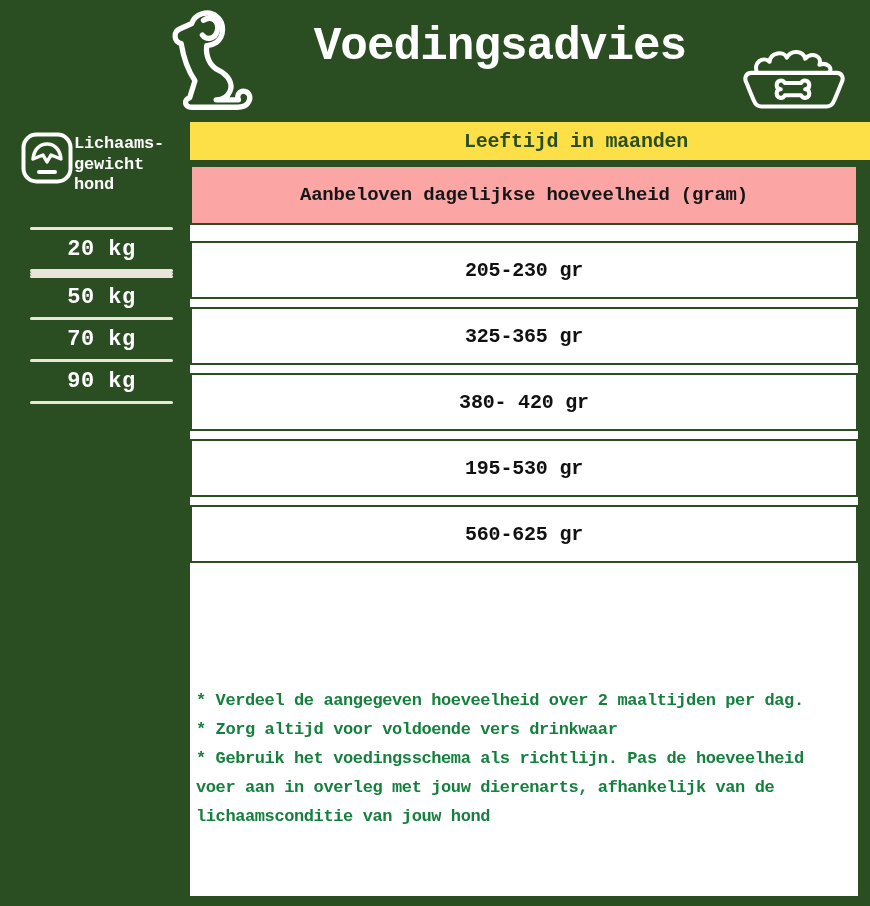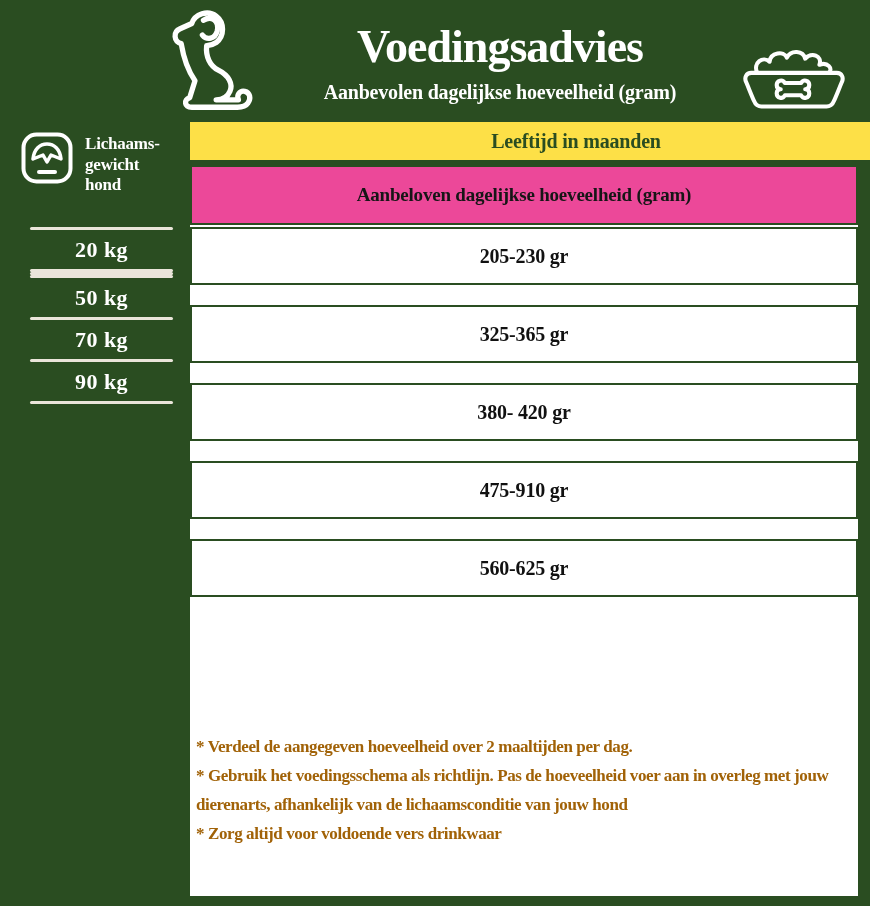--- a/index.html
+++ b/index.html
@@ -1,70 +1,69 @@
 <!DOCTYPE html>
 <html><head>
 <meta charset="utf-8">
 <style>
   html,body{margin:0;padding:0;background:#2a4d21;}
   .page{
     position:relative;width:870px;height:906px;background:#2a4d21;
-    font-family:Liberation Serif, serif;overflow:hidden;
+    font-family:Liberation Mono, monospace;overflow:hidden;
   }
   
   .title-block{position:absolute;left:250px;top:22px;width:500px;text-align:center;color:#ffffff;}
   .title{font-size:46px;font-weight:800;letter-spacing:-1px;line-height:1.1;}
   .subtitle{font-size:20px;font-weight:700;margin-top:8px;letter-spacing:-0.2px;}
   .dog-icon{position:absolute;left:160px;top:8px;}
   .bowl-icon{position:absolute;left:738px;top:46px;}
   
-  .scale-block{position:absolute;left:20px;top:131px;display:flex;gap:11px;color:#ffffff;}
+  .scale-block{position:absolute;left:20px;top:131px;display:flex;color:#ffffff;}
   .scale-text{font-size:17px;font-weight:700;line-height:1.22;padding-top:3px;letter-spacing:-0.2px;}
   .weights{position:absolute;left:0;top:227px;width:190px;}
   .wline{height:3px;width:143px;margin-left:30px;background:#eae5da;border-radius:2px;}
   .wlabel{
     height:39px;width:143px;margin-left:30px;display:flex;align-items:center;justify-content:center;
     color:#ffffff;font-size:22px;font-weight:700;letter-spacing:0.5px;
   }
   
   .agebar{
     position:absolute;left:190px;top:122px;width:772px;height:38px;background:#fde047;
     display:flex;align-items:center;justify-content:center;
     font-size:20px;font-weight:700;color:#2a4d21;letter-spacing:-0.2px;
   }
   .panel{position:absolute;left:190px;top:165px;width:668px;height:731px;background:#ffffff;}
   .amount-header{
-    height:60px;margin-bottom:2px;background:#ec4899;border:2px solid #2a4d21;box-sizing:border-box;
+    height:60px;margin-bottom:16px;background:#fca5a5;border:2px solid #2a4d21;box-sizing:border-box;
     display:flex;align-items:center;justify-content:center;
     font-size:19px;font-weight:600;color:#161616;letter-spacing:-0.2px;
   }
   .vrow{
-    height:58px;margin-bottom:20px;background:#ffffff;border:2px solid #2a4d21;box-sizing:border-box;
+    height:58px;margin-bottom:8px;background:#ffffff;border:2px solid #2a4d21;box-sizing:border-box;
     display:flex;align-items:center;justify-content:center;
     font-size:20px;font-weight:600;color:#111111;letter-spacing:-0.2px;
   }
-  .notes{padding:116px 26px 0 6px;font-size:17px;font-weight:600;color:#a16207;line-height:1.7;letter-spacing:-0.4px;}
+  .notes{padding:116px 26px 0 6px;font-size:17px;font-weight:600;color:#15803d;line-height:1.7;letter-spacing:-0.4px;}
   .notes p{margin:0;}
   svg{display:block;}
 </style>
 </head>
 <body>
 
 <div class="page">
 
   <span class="dog-icon">
     <svg width="106" height="102" viewBox="0 0 100 95" fill="none" stroke="#ffffff" stroke-width="5" stroke-linecap="round" stroke-linejoin="round">
       <path d="M20 33 C13 31 12 22 19 19 L30 14 C33 5 45 1 53 7 C61 13 61 26 53 32 C50 34 47 35 44 35 C43 45 47 54 55 58 C65 63 69 71 66 78 C64 83 59 86 53 86 L74 86 C72 82 75 77 80 78 C85 79 86 85 83 89 C81 92 77 93 73 93 L30 93 C23 93 22 86 28 84 L33 68 C26 58 22 45 20 33 Z"></path>
       <path d="M41 11 C49 6 56 12 54 21 C52 29 44 30 40 25"></path>
     </svg>
   </span>
 
   <div class="title-block">
     <div class="title">Voedingsadvies</div>
-    <div class="subtitle">Aanbevolen dagelijkse hoeveelheid (gram)</div>
   </div>
 
   <span class="bowl-icon">
     <svg width="112" height="66" viewBox="0 0 110 64" fill="none" stroke="#ffffff" stroke-width="4" stroke-linecap="round" stroke-linejoin="round">
       <path d="M19 26 C14 16 25 9 31 15 C32 6 45 4 48 11 C52 3 64 4 66 12 C72 5 83 9 80 18 C88 15 94 22 89 26"></path>
       <path d="M13 26 L97 26 C102 26 104 31 102 35 C99 42 96 50 94 54 C93 57 90 59 87 59 L23 59 C20 59 17 57 16 54 C14 50 11 42 8 35 C6 31 8 26 13 26 Z"></path>
       <path d="M46 36 C44 32 38 33 38 38 C38 41 40 42 42 42 C40 42 38 43 38 46 C38 51 44 52 46 48 L62 48 C64 52 70 51 70 46 C70 43 68 42 66 42 C68 42 70 41 70 38 C70 33 64 32 62 36 Z"></path>
     </svg>
   </span>
 
@@ -97,23 +96,23 @@
     <div class="wline"></div>
   </div>
 
   <div class="agebar">Leeftijd in maanden</div>
 
   <div class="panel">
     <div class="amount-header">Aanbeloven dagelijkse hoeveelheid (gram)</div>
     <div class="vrow">205-230 gr</div>
     <div class="vrow">325-365 gr</div>
     <div class="vrow">380- 420 gr</div>
-    <div class="vrow">475-910 gr</div>
+    <div class="vrow">195-530 gr</div>
     <div class="vrow">560-625 gr</div>
 
     <div class="notes">
       <p>* Verdeel de aangegeven hoeveelheid over 2 maaltijden per dag.</p>
+      <p>* Zorg altijd voor voldoende vers drinkwaar</p>
       <p>* Gebruik het voedingsschema als richtlijn. Pas de hoeveelheid voer aan in overleg met jouw dierenarts, afhankelijk van de lichaamsconditie van jouw hond</p>
-      <p>* Zorg altijd voor voldoende vers drinkwaar</p>
     </div>
   </div>
 
 </div>
 
 </body></html>

